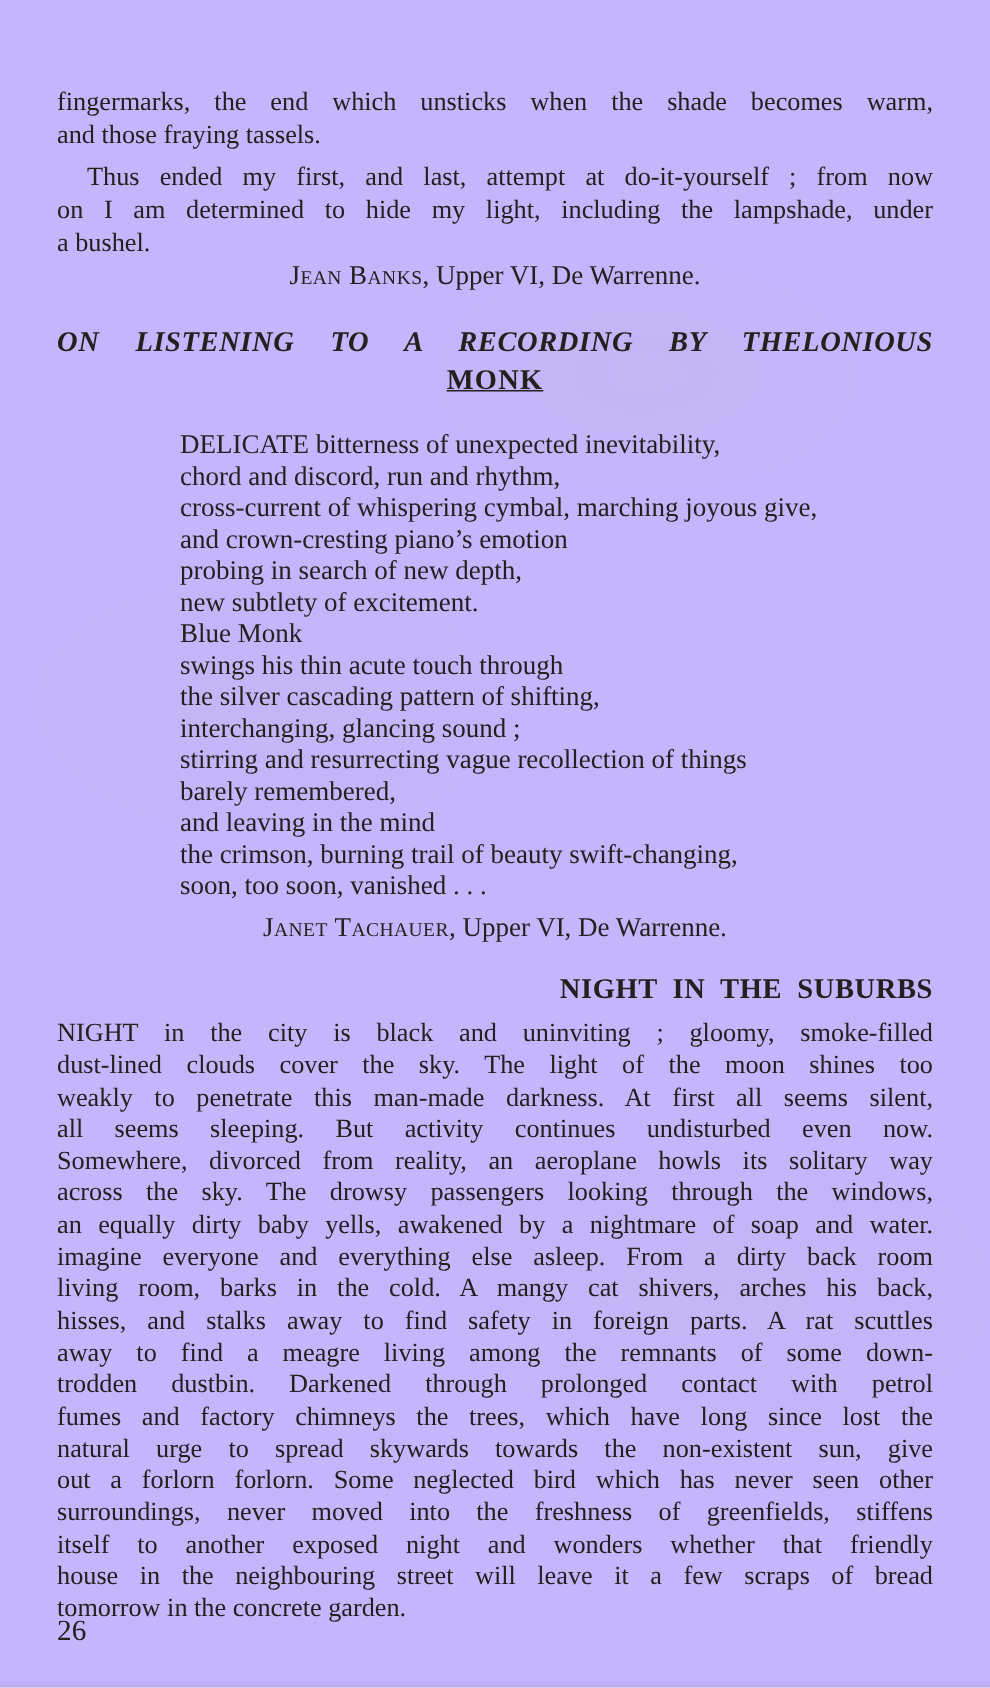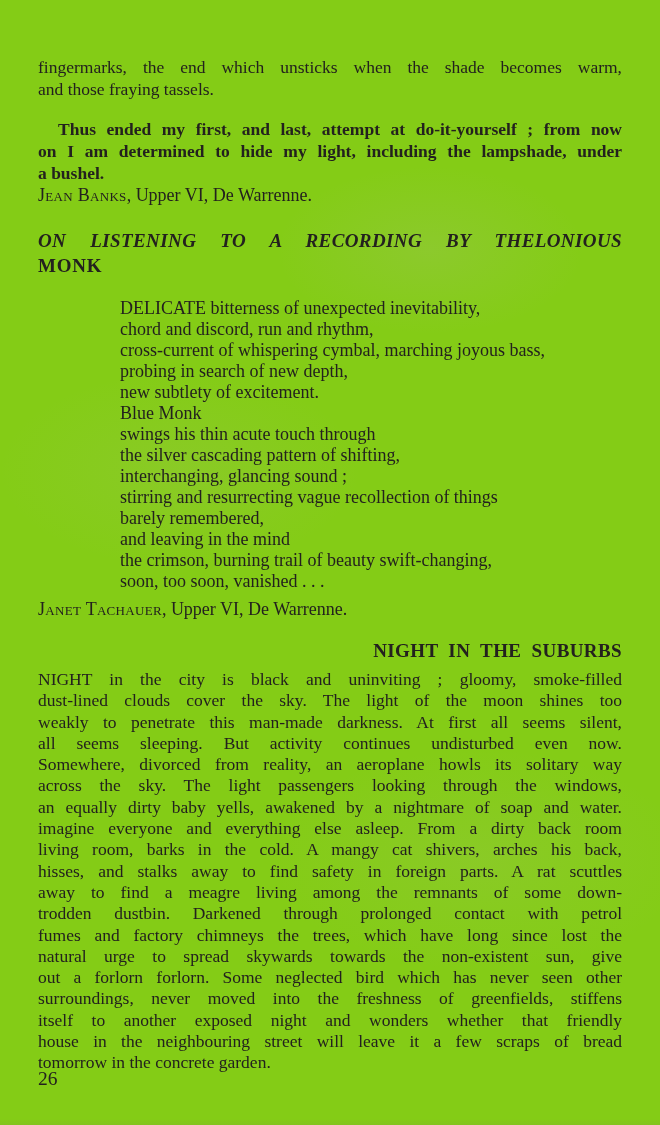--- a/index.html
+++ b/index.html
@@ -1,20 +1,20 @@
 <!DOCTYPE html>
 <html><head>
 <meta charset="utf-8">
 <style>
   html,body { margin:0; padding:0; background:#e8e8e8; }
   .page {
     position:relative;
     width:660px; height:1125px;
     margin:0 auto;
-    background:#84cc16;
+    background:#c4b5fd;
     font-family:"Liberation Serif", serif;
     color:#23211e;
     overflow:hidden;
   }
   
   .page::before {
     content:"";
     position:absolute; inset:0;
     background:
       radial-gradient(220px 120px at 430px 250px, rgba(190,187,178,0.14), rgba(190,187,178,0) 70%),
@@ -28,32 +28,32 @@
   .line {
     font-size:17.5px;
     line-height:22px;
     text-align:justify;
     text-align-last:justify;
     white-space:normal;
   }
   .line.last { text-align-last:left; }
   .indent { padding-left:20px; }
 
-  .para2 { margin-top:18px;font-weight:bold; }
+  .para2 { margin-top:6px; }
 
   .attrib {
     font-size:18px;
     line-height:22px;
-    text-align:left;
+    text-align:center;
   }
   .sc { font-variant:small-caps; letter-spacing:0.3px; }
 
   .poem-title { margin-top:22px; font-weight:bold; font-size:19px; line-height:25px; }
   .poem-title .t1 { text-align:justify; text-align-last:justify; letter-spacing:0.4px;font-style:italic; }
-  .poem-title .t2 { text-align:left; letter-spacing:0.8px; word-spacing:3px; }
+  .poem-title .t2 { text-align:center; letter-spacing:0.8px; word-spacing:3px;text-decoration:underline; }
 
   .poem { margin-top:20px; padding-left:82px; }
   .poem .pline { font-size:18px; line-height:21px; text-align:left; }
 
   .attrib2 { margin-top:6px; }
 
   .essay-title {
     margin-top:18px;
     text-align:right;
     font-weight:bold;
@@ -90,21 +90,22 @@
     </div>
 
     <div class="poem-title">
       <div class="t1">ON LISTENING TO A RECORDING BY THELONIOUS</div>
       <div class="t2">MONK</div>
     </div>
 
     <div class="poem">
       <div class="pline">DELICATE bitterness of unexpected inevitability,</div>
       <div class="pline">chord and discord, run and rhythm,</div>
-      <div class="pline">cross-current of whispering cymbal, marching joyous bass,</div>
+      <div class="pline">cross-current of whispering cymbal, marching joyous give,</div>
+      <div class="pline">and crown-cresting piano’s emotion</div>
       <div class="pline">probing in search of new depth,</div>
       <div class="pline">new subtlety of excitement.</div>
       <div class="pline">Blue Monk</div>
       <div class="pline">swings his thin acute touch through</div>
       <div class="pline">the silver cascading pattern of shifting,</div>
       <div class="pline">interchanging, glancing sound ;</div>
       <div class="pline">stirring and resurrecting vague recollection of things</div>
       <div class="pline">barely remembered,</div>
       <div class="pline">and leaving in the mind</div>
       <div class="pline">the crimson, burning trail of beauty swift-changing,</div>
@@ -116,21 +117,21 @@
     </div>
 
     <div class="essay-title">NIGHT IN THE SUBURBS</div>
 
     <div class="prose">
       <div class="line">NIGHT in the city is black and uninviting ; gloomy, smoke-filled</div>
       <div class="line">dust-lined clouds cover the sky. The light of the moon shines too</div>
       <div class="line">weakly to penetrate this man-made darkness. At first all seems silent,</div>
       <div class="line">all seems sleeping. But activity continues undisturbed even now.</div>
       <div class="line">Somewhere, divorced from reality, an aeroplane howls its solitary way</div>
-      <div class="line">across the sky. The light passengers looking through the windows,</div>
+      <div class="line">across the sky. The drowsy passengers looking through the windows,</div>
       <div class="line">an equally dirty baby yells, awakened by a nightmare of soap and water.</div>
       <div class="line">imagine everyone and everything else asleep. From a dirty back room</div>
       <div class="line">living room, barks in the cold. A mangy cat shivers, arches his back,</div>
       <div class="line">hisses, and stalks away to find safety in foreign parts. A rat scuttles</div>
       <div class="line">away to find a meagre living among the remnants of some down-</div>
       <div class="line">trodden dustbin. Darkened through prolonged contact with petrol</div>
       <div class="line">fumes and factory chimneys the trees, which have long since lost the</div>
       <div class="line">natural urge to spread skywards towards the non-existent sun, give</div>
       <div class="line">out a forlorn forlorn. Some neglected bird which has never seen other</div>
       <div class="line">surroundings, never moved into the freshness of greenfields, stiffens</div>

